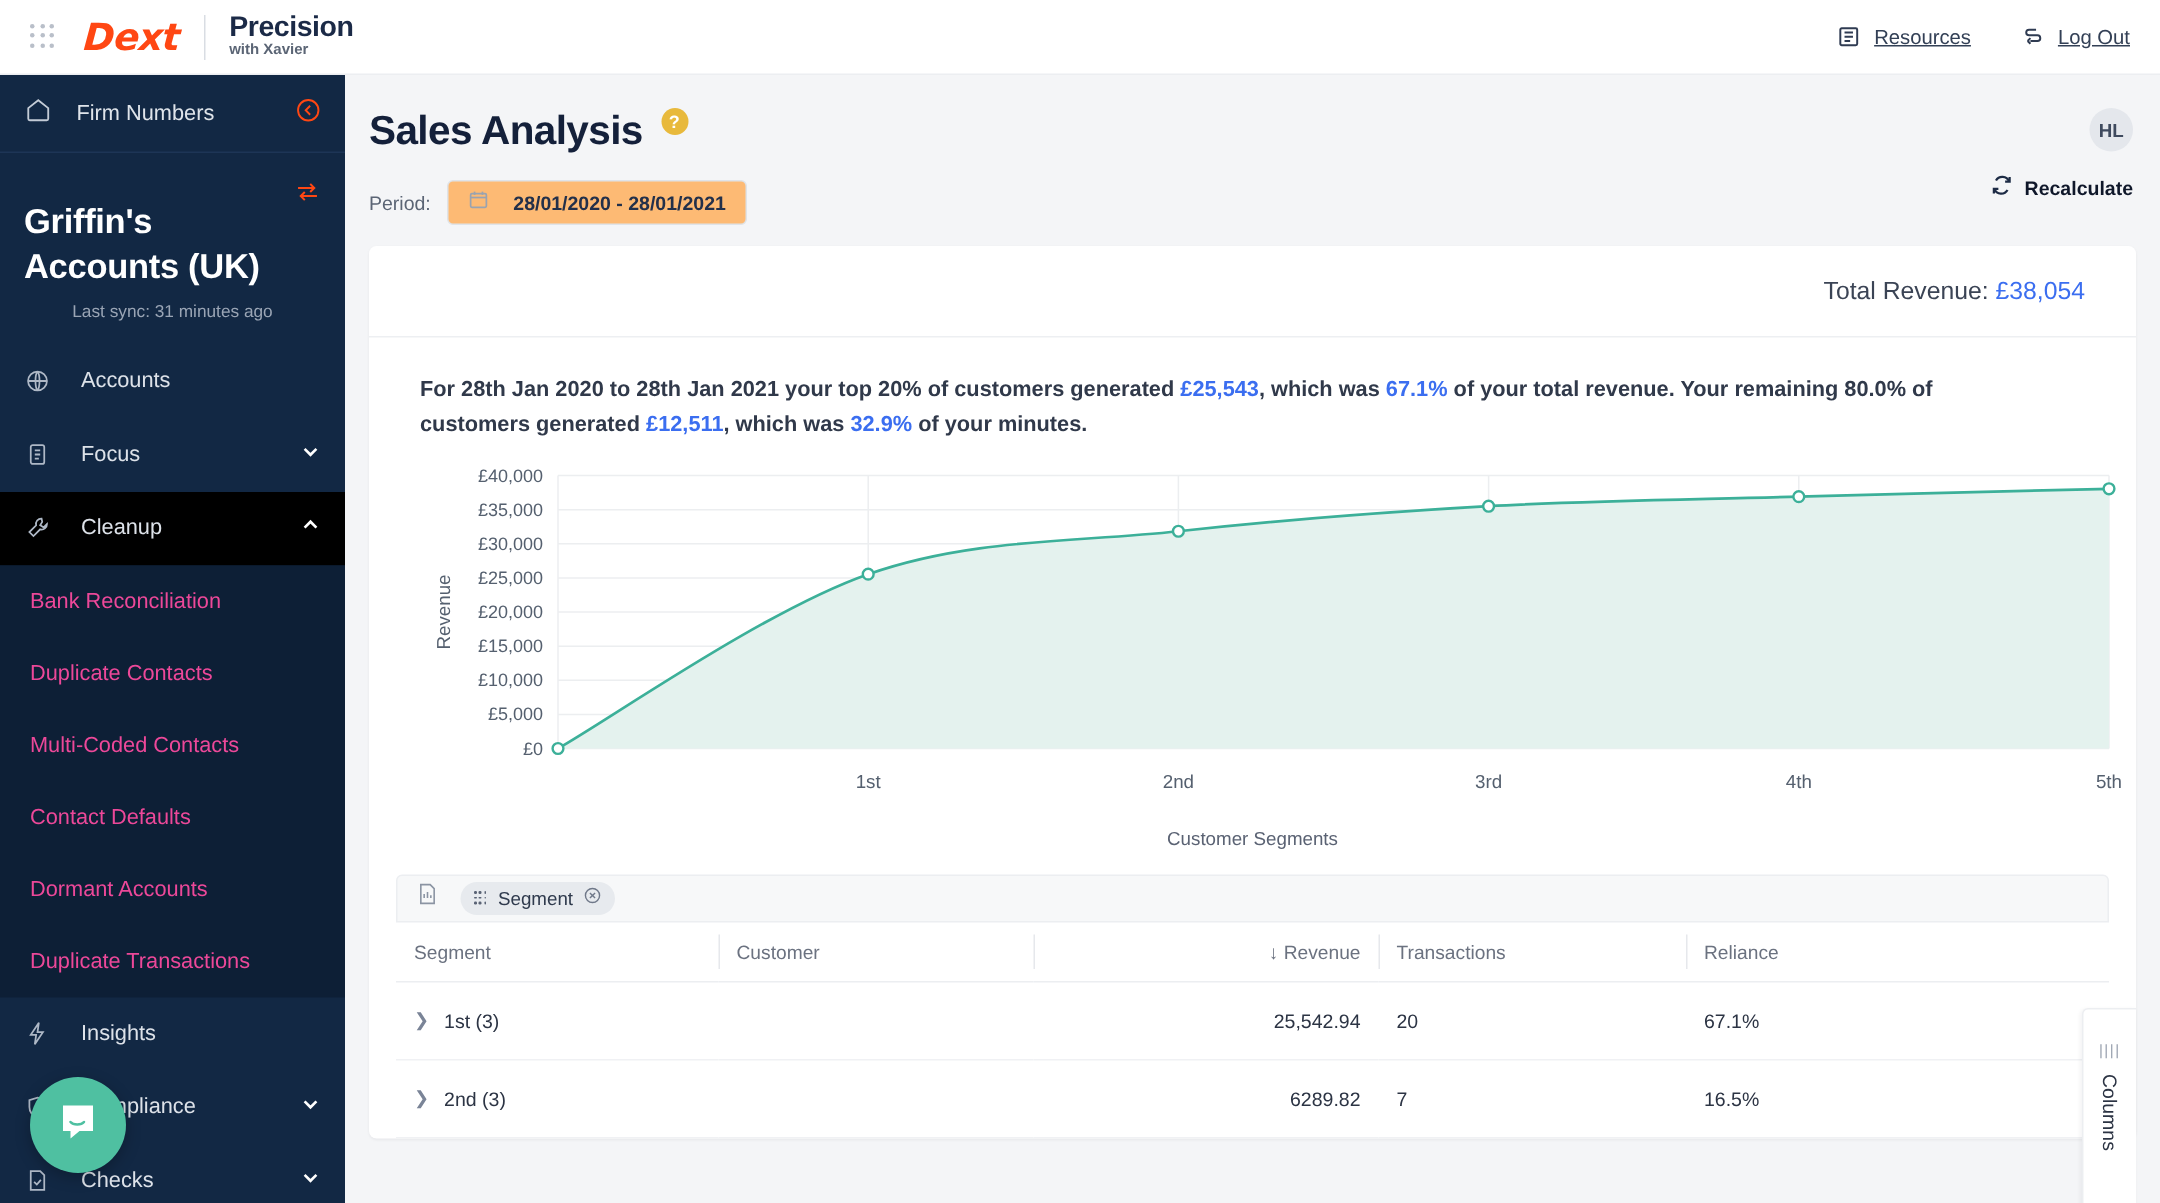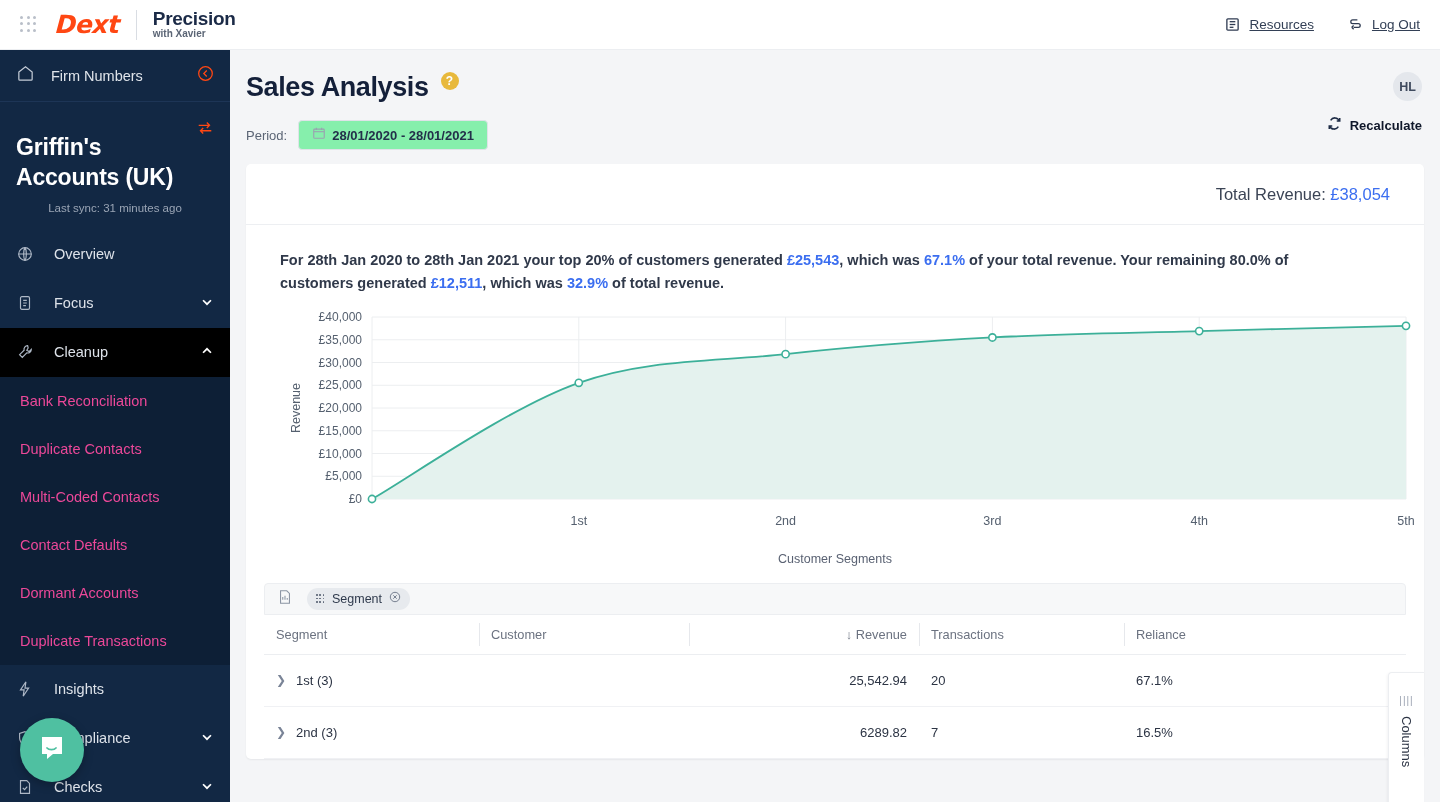--- a/index.html
+++ b/index.html
@@ -93,22 +93,22 @@
   .page-title-row { display: flex; align-items: flex-start; gap: 12px; }
   .page-title { font-size: 27px; font-weight: bold; color: #14203a; letter-spacing: -0.4px; }
   .help-badge {
     width: 18px; height: 18px; border-radius: 50%; background: #e8b93c;
     color: #fff; font-size: 12px; font-weight: bold;
     display: flex; align-items: center; justify-content: center;
   }
   .period-row { display: flex; align-items: center; gap: 11px; margin-top: 17px; }
   .period-label { font-size: 13px; color: #5b6575; font-weight: 500; }
   .period-box {
-    background: #86efac; border: 1px solid #dfe3e8; border-radius: 4px;
-    height: 30px; display: flex; align-items: center; gap: 6px;
+    background: #fdba74; border: 1px solid #dfe3e8; border-radius: 4px;
+    height: 30px; display: flex; align-items: center; gap: 16px;
     padding: 0 13px; cursor: pointer;
   }
   .period-text { font-size: 13px; color: #23304a; font-weight: bold; }
   .avatar {
     position: absolute; right: 2px; top: 22px;
     width: 29px; height: 29px; border-radius: 50%;
     background: #e4e7ec; color: #3f4a5e; font-size: 12.5px; font-weight: bold;
     display: flex; align-items: center; justify-content: center; cursor: pointer;
   }
   .recalc {
@@ -269,21 +269,21 @@
 
     <div class="nav">
 
       <div class="nav-item">
         <span class="ico">
           <svg width="18" height="18" viewBox="0 0 20 20" fill="none" stroke="#aeb8c6" stroke-width="1.3">
             <circle cx="10" cy="10" r="7"></circle>
               <path d="M3 10h14M10 3c2 2.5 2 11.5 0 14M10 3c-2 2.5-2 11.5 0 14"></path>
           </svg>
         </span>
-        <span class="txt">Overview</span>
+        <span class="txt">Accounts</span>
       </div>
 
       <div class="nav-item">
         <span class="ico">
           <svg width="18" height="18" viewBox="0 0 20 20" fill="none" stroke="#aeb8c6" stroke-width="1.3">
             <rect x="5" y="3" width="10" height="14" rx="1.5"></rect>
               <path d="M8 7h4M8 10h4M8 13h3"></path>
           </svg>
         </span>
         <span class="txt">Focus</span>
@@ -402,21 +402,21 @@
     <div class="card">
 
       <div class="card-head">
         <div class="card-total">
           <span>Total Revenue:</span>
           <span class="amt">£38,054</span>
         </div>
       </div>
 
       <div class="summary">
-        <span>For 28th Jan 2020 to 28th Jan 2021 your top 20% of customers generated </span><span class="hl">£25,543</span><span>, which was </span><span class="hl">67.1%</span><span> of your total revenue. Your remaining 80.0% of customers generated </span><span class="hl">£12,511</span><span>, which was </span><span class="hl">32.9%</span><span> of total revenue.</span>
+        <span>For 28th Jan 2020 to 28th Jan 2021 your top 20% of customers generated </span><span class="hl">£25,543</span><span>, which was </span><span class="hl">67.1%</span><span> of your total revenue. Your remaining 80.0% of customers generated </span><span class="hl">£12,511</span><span>, which was </span><span class="hl">32.9%</span><span> of your minutes.</span>
       </div>
 
       <div class="chart-wrap">
         <svg class="chart-svg" id="chart" width="1140" height="235" viewBox="0 0 1140 235">
             <line x1="92" y1="6" x2="1126" y2="6" stroke="#eceef0" stroke-width="1"></line>
             <text x="82" y="10" text-anchor="end" font-size="12" fill="#55606f" font-family="&quot;Liberation Sans&quot;, sans-serif">£40,000</text>
             <line x1="92" y1="28.75" x2="1126" y2="28.75" stroke="#eceef0" stroke-width="1"></line>
             <text x="82" y="32.75" text-anchor="end" font-size="12" fill="#55606f" font-family="&quot;Liberation Sans&quot;, sans-serif">£35,000</text>
             <line x1="92" y1="51.5" x2="1126" y2="51.5" stroke="#eceef0" stroke-width="1"></line>
             <text x="82" y="55.5" text-anchor="end" font-size="12" fill="#55606f" font-family="&quot;Liberation Sans&quot;, sans-serif">£30,000</text>

